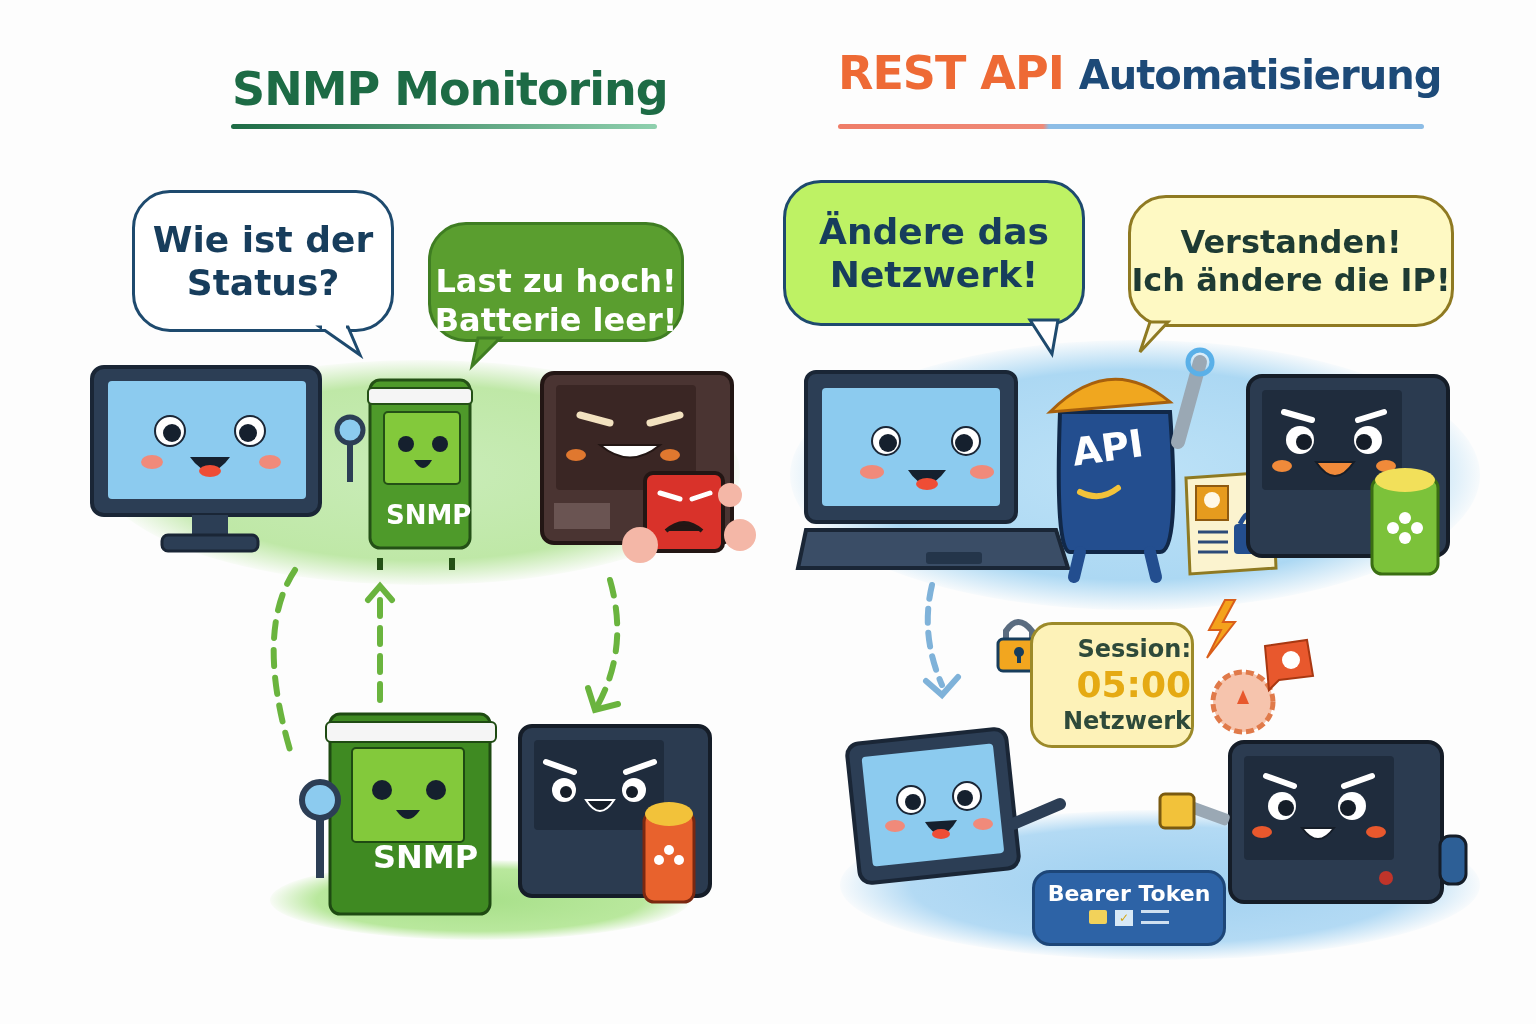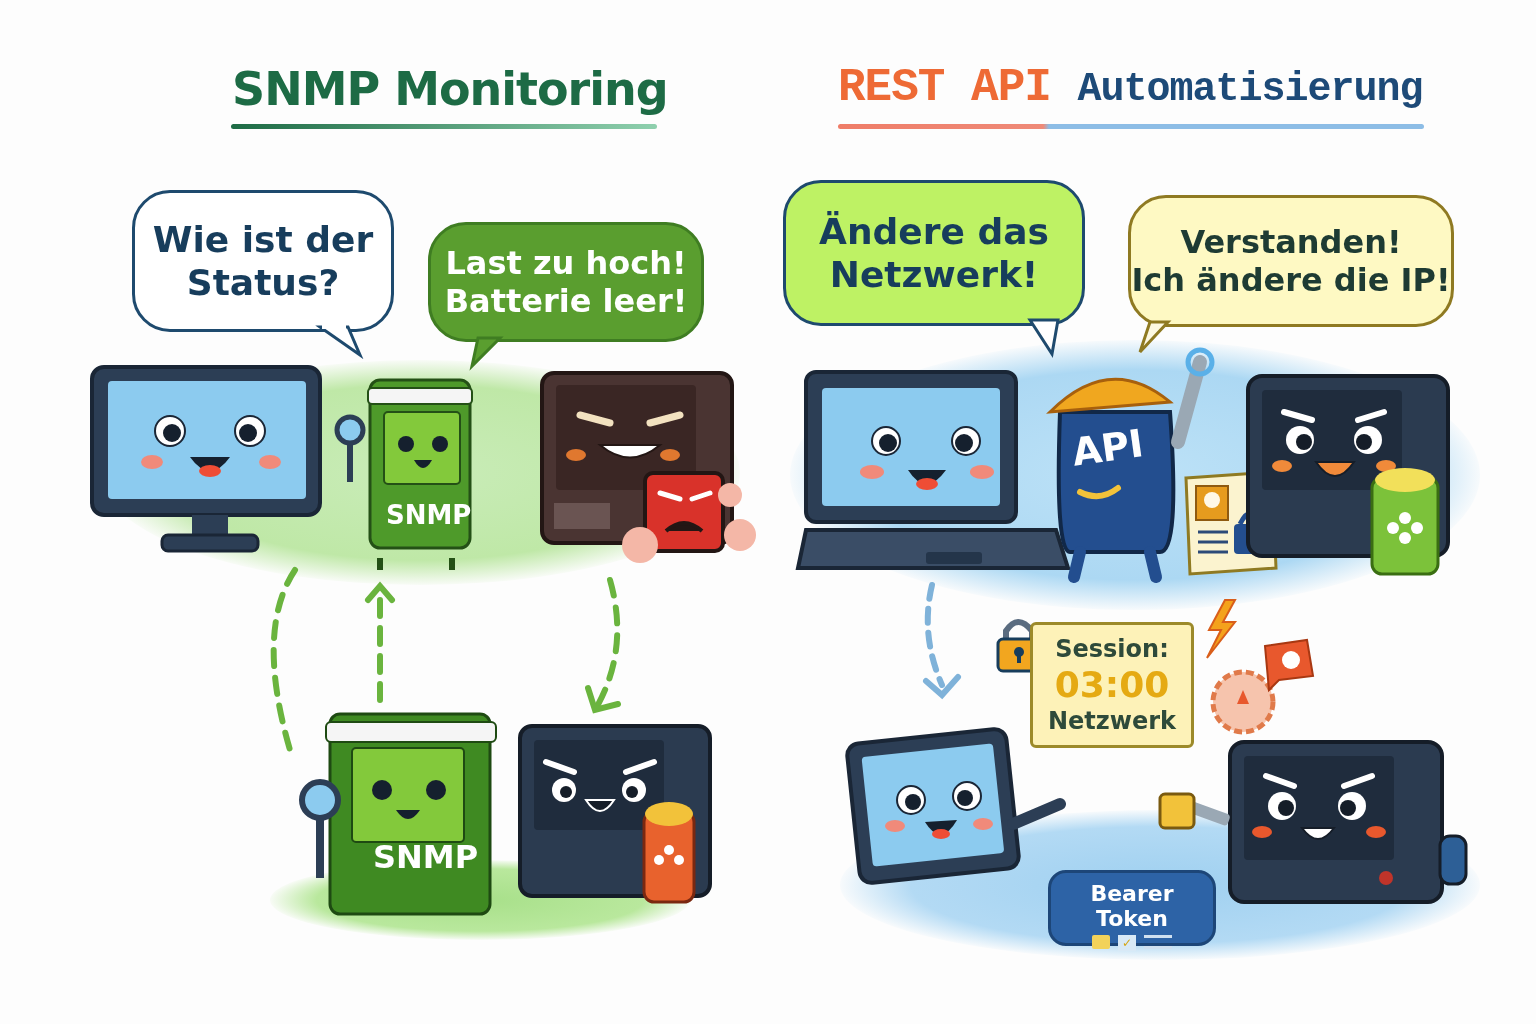--- a/index.html
+++ b/index.html
@@ -25,21 +25,21 @@
 
   <div class="bubble" style="left:132px;top:190px;width:262px;height:142px;border-color:#1e4a6e;background:#fff;color:#173d5c;font-size:36px;">
     <span class="txt">Wie ist der
 Status?</span>
   </div>
   <svg width="60" height="40" style="left:320px;top:327px;">
     <path d="M0 0 L40 28 L28 0 Z" fill="#fff" stroke="#1e4a6e" stroke-width="3"></path>
     <rect x="2" y="-4" width="24" height="6" fill="#fff"></rect>
   </svg>
 
-  <div class="bubble" style="left:428px;top:222px;width:276px;height:120px;border-color:#3f7d22;background:#5a9e2f;color:#fff;font-size:32px;">
+  <div class="bubble" style="left:428px;top:222px;width:256px;height:120px;border-color:#3f7d22;background:#5a9e2f;color:#fff;font-size:32px;align-items:flex-end;">
     <span class="txt">Last zu hoch!
 Batterie leer!</span>
   </div>
   <svg width="40" height="40" style="left:470px;top:338px;">
     <path d="M8 0 L2 28 L30 0 Z" fill="#5a9e2f" stroke="#3f7d22" stroke-width="3"></path>
   </svg>
 
   <svg width="240" height="200" style="left:90px;top:365px;">
     <rect x="2" y="2" width="228" height="148" rx="12" fill="#2c3e55" stroke="#1a2636" stroke-width="4"></rect>
     <rect x="18" y="16" width="198" height="118" rx="4" fill="#8ccbef"></rect>
@@ -115,21 +115,21 @@
     <path d="M70 78 Q84 100 98 78 Z" fill="#151d28" stroke="#fff" stroke-width="2"></path>
     <rect x="128" y="90" width="50" height="90" rx="10" fill="#e8622d" stroke="#7a2810" stroke-width="3"></rect>
     <ellipse cx="153" cy="92" rx="24" ry="12" fill="#f2c23a"></ellipse>
     <circle cx="153" cy="128" r="5" fill="#fff"></circle>
       <circle cx="143" cy="138" r="5" fill="#fff"></circle>
       <circle cx="163" cy="138" r="5" fill="#fff"></circle>
   </svg>
 </div>
 
 <div>
-  <div class="title" style="left:838px;top:62px;font-family:Liberation Mono, monospace;">
+  <div class="title" style="left:838px;top:46px;">
     <span style="color:#ee6a35;">REST API</span>
     <span style="color:#1d4a78;font-size:40px;">Automatisierung</span>
   </div>
   <div class="title-line" style="left:838px;top:124px;width:586px;background:linear-gradient(90deg,#ef7d68 0%,#ef8a78 35%,#8dbde6 36%,#8dbde6 100%);"></div>
 
   <div class="ground" style="left:790px;top:340px;width:690px;height:270px;background:radial-gradient(ellipse at center,#bde2f7 0%,#acd8f3 55%,rgba(180,220,245,0) 72%);"></div>
   <div class="ground" style="left:840px;top:810px;width:640px;height:150px;background:radial-gradient(ellipse at center,#9fd0f0 0%,#b3daf4 55%,rgba(180,220,245,0) 72%);"></div>
 
   <div class="bubble" style="left:783px;top:180px;width:302px;height:146px;border-color:#1e4a6e;background:#bef264;color:#173d5c;font-size:36px;">
     <span class="txt">Ändere das
@@ -205,23 +205,23 @@
     <path d="M14 96 L30 110 L46 92" fill="none" stroke="#7fb2d9" stroke-width="6" stroke-linecap="round"></path>
   </svg>
 
   <svg width="50" height="60" style="left:996px;top:615px;">
     <path d="M10 26 V16 Q22 -2 36 16 V26" fill="none" stroke="#5a6c80" stroke-width="6"></path>
     <rect x="2" y="24" width="42" height="32" rx="5" fill="#f2a61f" stroke="#173d5c" stroke-width="3"></rect>
     <circle cx="23" cy="37" r="5" fill="#173d5c"></circle>
       <rect x="21" y="38" width="4" height="10" fill="#173d5c"></rect>
   </svg>
 
-  <div class="bubble" style="left:1030px;top:622px;width:164px;height:126px;border-color:#9c8a2a;background:#fdf2b8;border-radius:6px;flex-direction:column;color:#2e4a3a;font-size:24px;">
+  <div class="bubble" style="left:1030px;top:622px;width:164px;height:126px;border-color:#9c8a2a;background:#fdf2b8;border-radius:22px;flex-direction:column;color:#2e4a3a;font-size:24px;align-items:flex-end;">
     <span>Session:</span>
-    <span style="color:#e5aa13;font-size:36px;">03:00</span>
+    <span style="color:#e5aa13;font-size:36px;">05:00</span>
     <span>Netzwerk</span>
   </div>
 
   <svg width="130" height="130" style="left:1195px;top:600px;">
     <path d="M30 0 L14 30 L26 30 L12 58 L40 22 L28 22 L40 0 Z" fill="#f4a21c" stroke="#d95e1a" stroke-width="2"></path>
     <circle cx="48" cy="102" r="30" fill="#f6c4ad" stroke="#e07a4a" stroke-width="5" stroke-dasharray="8 4"></circle>
     <path d="M48 90 L54 104 L42 104 Z" fill="#e8582d"></path>
     <path d="M70 46 L112 40 L118 76 L84 80 L74 90 Z" fill="#e8582d" stroke="#a83812" stroke-width="2"></path>
     <circle cx="96" cy="60" r="9" fill="#fff"></circle>
   </svg>
@@ -250,21 +250,21 @@
       <circle cx="138" cy="70" r="8" fill="#151d28"></circle>
     <ellipse cx="52" cy="94" rx="10" ry="6" fill="#e8582d"></ellipse>
       <ellipse cx="166" cy="94" rx="10" ry="6" fill="#e8582d"></ellipse>
     <path d="M92 90 Q108 112 124 90 Z" fill="#fff" stroke="#151d28" stroke-width="2"></path>
     <circle cx="176" cy="140" r="7" fill="#c0342a"></circle>
     <rect x="230" y="98" width="26" height="48" rx="10" fill="#2d5f96" stroke="#151d28" stroke-width="3"></rect>
     <rect x="-40" y="70" width="60" height="12" rx="4" fill="#9aa8b4" transform="rotate(20 0 76)"></rect>
     <rect x="-50" y="56" width="34" height="34" rx="5" fill="#f2c23a" stroke="#7a5a10" stroke-width="3"></rect>
   </svg>
 
-  <div class="badge" style="left:1032px;top:870px;width:168px;height:76px;margin-left:16px;">
+  <div class="badge" style="left:1032px;top:870px;width:194px;height:76px;">
     <div style="font-size:22px;margin-top:8px;">Bearer Token</div>
     <div style="display:flex;justify-content:center;gap:8px;margin-top:4px;">
       <span style="display:inline-block;width:18px;height:14px;background:#f2d25a;border-radius:2px;"></span>
       <span style="display:inline-block;width:18px;height:16px;background:#d8e9f6;color:#d4a514;font-size:12px;line-height:16px;">✓</span>
       <span style="display:inline-block;width:28px;height:14px;border-top:3px solid #cfe0f0;border-bottom:3px solid #cfe0f0;box-sizing:border-box;"></span>
     </div>
   </div>
 </div>
 
 </body></html>

